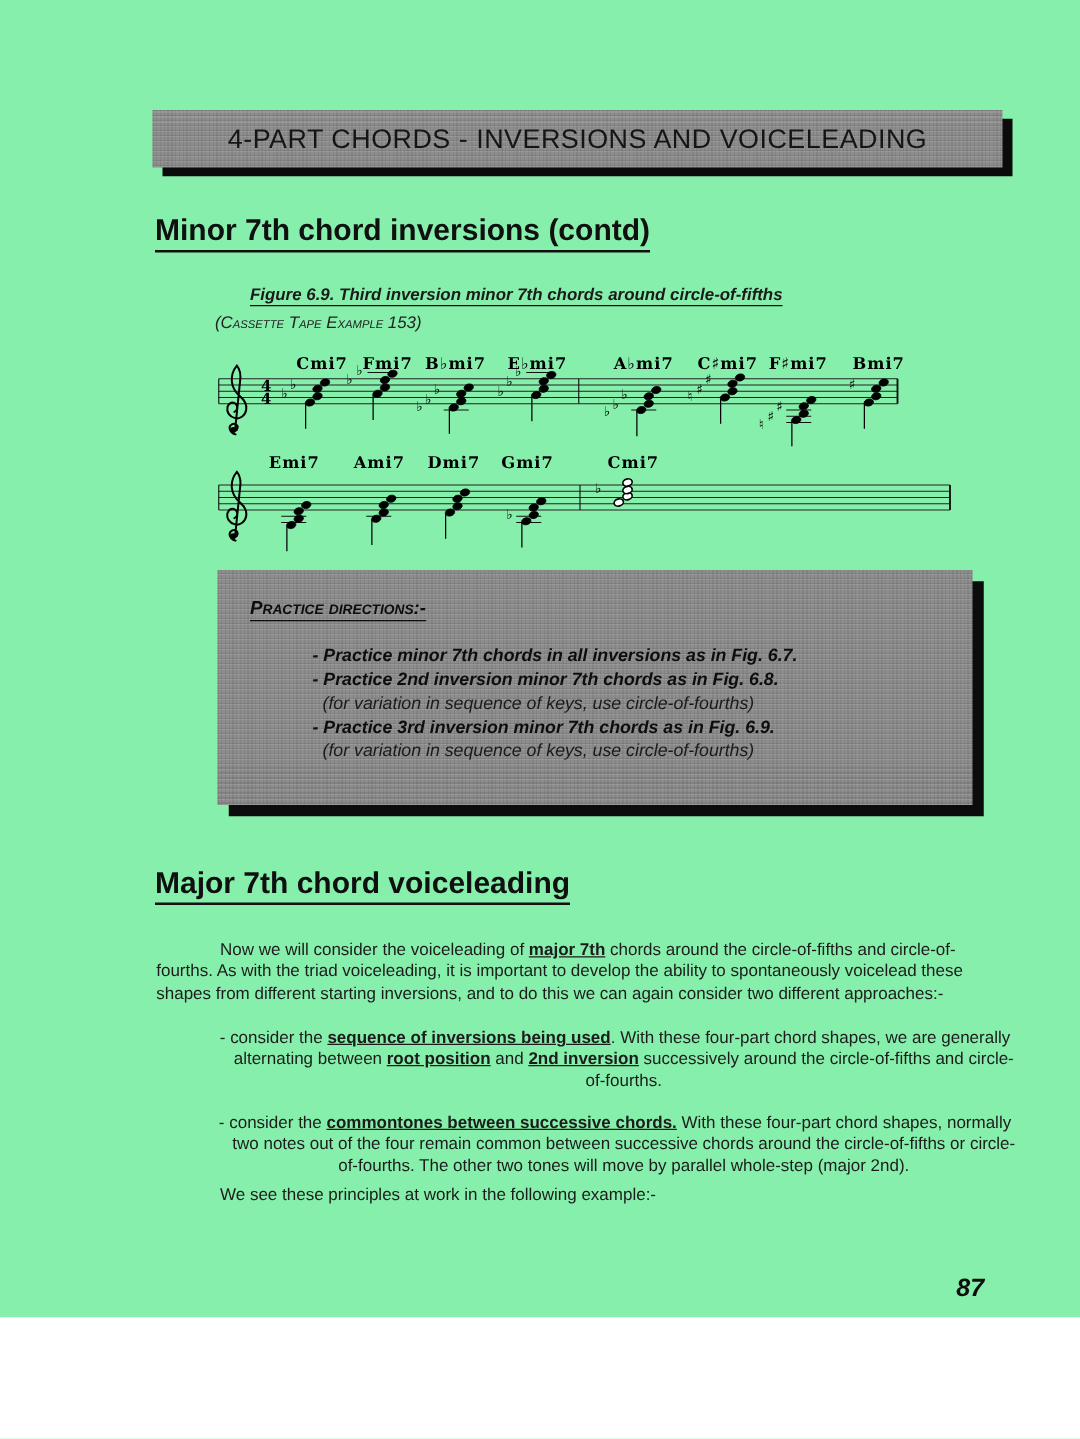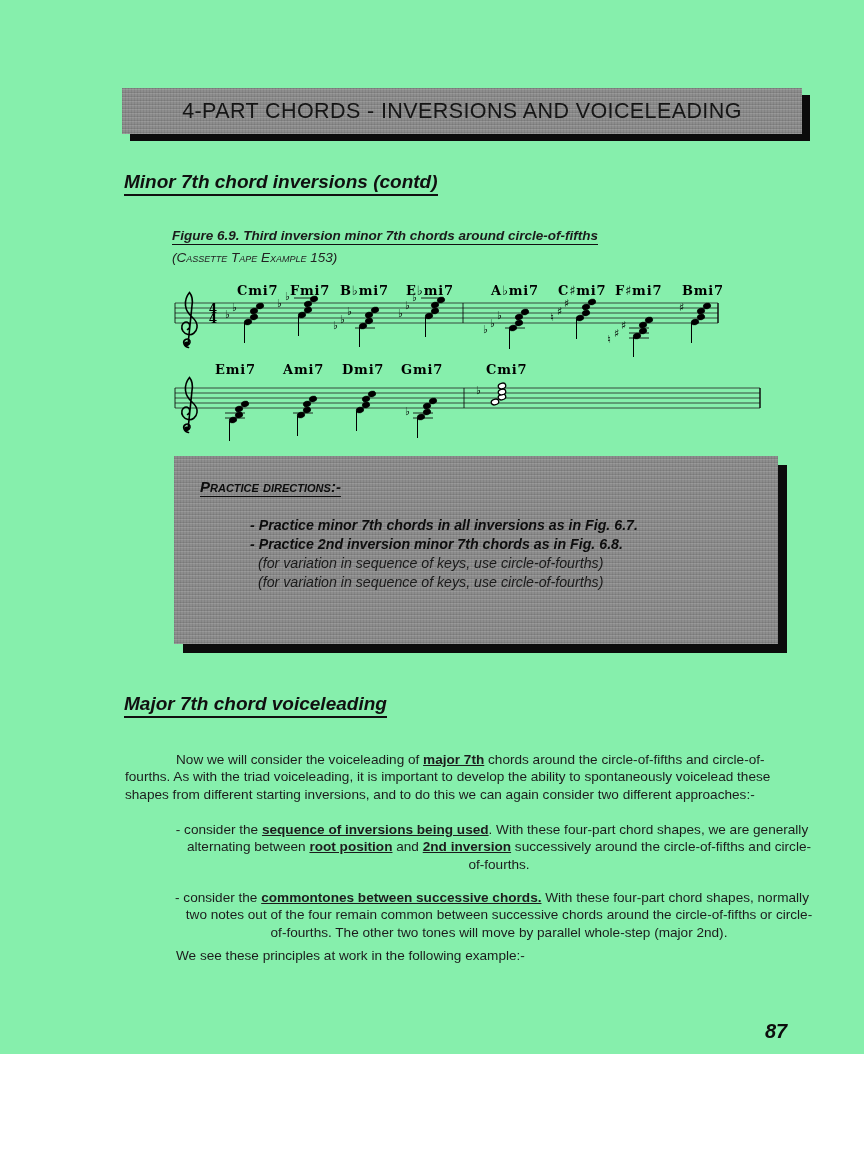--- a/index.html
+++ b/index.html
@@ -9,25 +9,25 @@
     background-color:#8d8d8d;
     background-image:
       repeating-linear-gradient(0deg, rgba(255,255,255,0.10) 0 1px, rgba(0,0,0,0.08) 1px 2px, transparent 2px 4px),
       repeating-linear-gradient(90deg, rgba(0,0,0,0.07) 0 1px, transparent 1px 3px);
   }
   
   .banner{position:absolute;left:122px;top:88px;width:680px;height:46px;
           box-shadow:8px 7px 0 #0b0b0b;text-align:center;}
   .banner-text{line-height:46px;font-size:21.5px;letter-spacing:0.4px;color:#151515;font-weight:400;}
   
-  .sec-head{position:absolute;font-weight:700;font-style:italic;font-size:19px;color:#101010;}
+  .sec-head{position:absolute;font-weight:700;font-size:24px;color:#101010;}
   .sec-head span{display:inline-block;border-bottom:2.2px solid #101010;padding-bottom:1px;}
   
   .fig-cap{position:absolute;left:172px;top:228px;font-weight:700;font-style:italic;font-size:13.5px;}
-  .fig-cap span{display:inline-block;border-bottom:1.6px solid #101010;padding-bottom:1px;}
+  .fig-cap span{display:inline-block;border-bottom:1.6px solid #101010;padding-bottom:1px;margin-left:28px;}
   .fig-tape{position:absolute;left:172px;top:250px;font-style:italic;font-size:13.5px;
             font-variant:small-caps;color:#222;}
   
   .staff-svg{position:absolute;}
   
   .pbox{position:absolute;left:174px;top:456px;width:604px;height:188px;
         box-shadow:9px 9px 0 #0c0c0c;}
   .pbox-title{margin:22px 0 0 26px;font-weight:700;font-style:italic;font-size:15px;
               font-variant:small-caps;color:#0d0d0d;}
   .pbox-title span{display:inline-block;border-bottom:1.8px solid #0d0d0d;padding-bottom:1px;}
@@ -206,20 +206,21 @@
     </svg>
 
   <div class="pbox noise">
     <div class="pbox-title">
       <span>Practice directions:-</span>
     </div>
     <div class="pbox-items">
       <div class="pb-line pb-bold">- Practice minor 7th chords in all inversions as in Fig. 6.7.</div>
       <div class="pb-line pb-bold">- Practice 2nd inversion minor 7th chords as in Fig. 6.8.</div>
       <div class="pb-line pb-plain">(for variation in sequence of keys, use circle-of-fourths)</div>
+      <div class="pb-line pb-bold">- Practice 3rd inversion minor 7th chords as in Fig. 6.9.</div>
       <div class="pb-line pb-plain">(for variation in sequence of keys, use circle-of-fourths)</div>
     </div>
   </div>
 
   <div class="sec-head" style="left:124px;top:693px;">
     <span>Major 7th chord voiceleading</span>
   </div>
 
   <div class="body-par indent-first" style="left:125px;top:751px;width:678px;"><span>Now we will consider the voiceleading of </span><span style="font-weight: 700; text-decoration: underline;">major 7th</span><span> chords around the circle-of-fifths and circle-of-fourths. As with the triad voiceleading, it is important to develop the ability to spontaneously voicelead these shapes from different starting inversions, and to do this we can again consider two different approaches:-</span></div>
 

